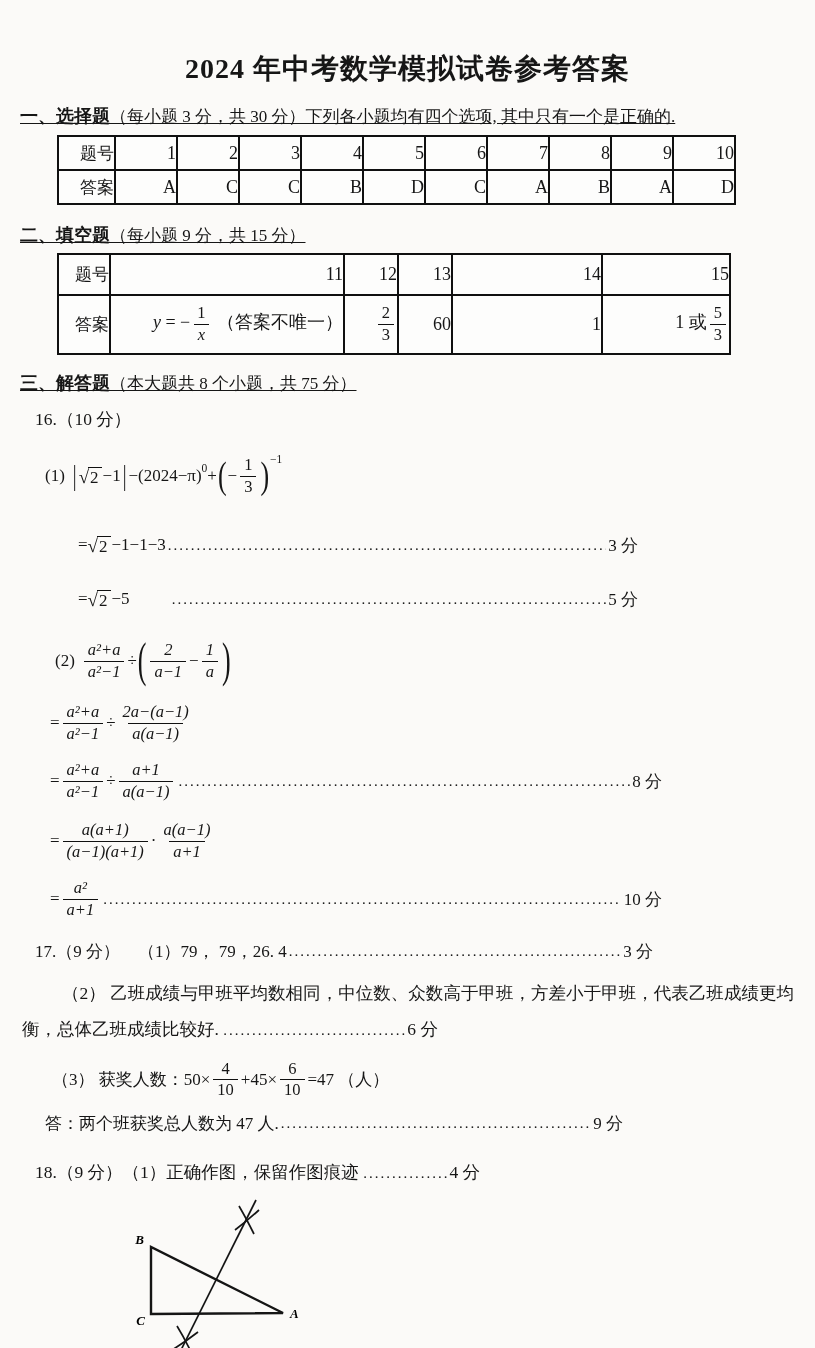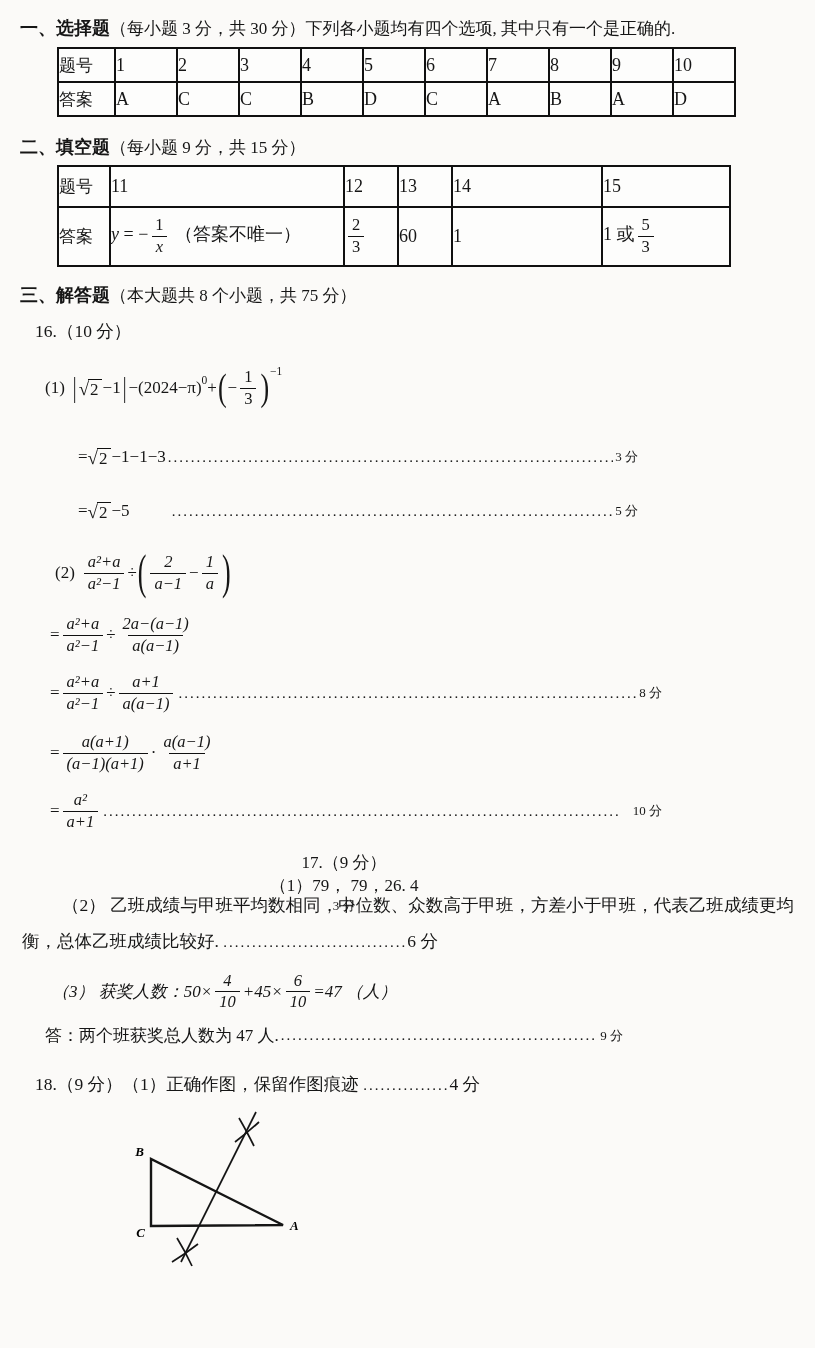--- a/index.html
+++ b/index.html
@@ -10,29 +10,29 @@
     color:#161616;
   }
   .page{
     position:relative;width:815px;height:1348px;overflow:hidden;
     background:#fbfaf8;
   }
   h1.title{
     margin:0;padding-top:50px;text-align:center;
     font-size:28px;font-weight:700;letter-spacing:1px;
   }
-  .sec-head{margin:16px 0 0 20px;font-size:17.5px;}
+  .sec-head{margin:16px 0 0 20px;font-size:17.5px;text-decoration:underline;}
   .sec-strong{font-family:"Liberation Sans","DejaVu Sans",sans-serif;font-weight:700;font-size:18px;}
   .sec-desc{font-size:17px;}
   table.ans{
     border-collapse:collapse;margin:7px 0 0 57px;
     table-layout:fixed;background:#fdfdfc;
   }
   table.ans td{
-    border:2px solid #101010;text-align:left;vertical-align:middle;
+    border:2px solid #101010;text-align:right;vertical-align:middle;
     font-size:18px;padding:0;
   }
   table.t1 td{height:32px;}
   table.t1 td.lab{width:55px;font-size:17px;}
   table.t1 td.c{width:60px;}
   table.t2 tr.r1 td{height:39px;}
   table.t2 tr.r2 td{height:57px;}
   table.t2 td.lab{width:50px;font-size:17px;}
   .w11{width:232px;margin-left:44px;} .w12{width:52px;border-radius:14px;} .w13{width:52px;} .w14{width:148px;} .w15{width:126px;}
   .it{font-style:italic;}
@@ -46,51 +46,52 @@
   .sqrt .rad{border-top:1.7px solid #101010;margin-left:-1px;padding:1px 3px 0 2px;line-height:1;}
   .abs{display:inline-block;transform:scaleY(1.5);font-size:19px;padding:0 2px;font-weight:400;}
   .bigp{display:inline-block;transform:scaleY(1.45);font-size:26px;font-weight:400;line-height:1;padding:0 1px;}
   .bigp2{display:inline-block;transform:scaleY(1.85);font-size:26px;font-weight:400;line-height:1;padding:0 1px;}
   sup.exp{font-size:11.5px;position:relative;top:-8px;}
   sup.exp.hi{top:-17px;}
   
   .fl{display:flex;align-items:center;font-size:17px;}
   .fl > span{white-space:nowrap;}
   .dots{flex:1 1 auto;overflow:hidden;white-space:nowrap;letter-spacing:2px;font-size:15px;align-self:center;margin:0 2px;}
-  .score{white-space:nowrap;font-size:13px;}
+  .score{white-space:nowrap;font-size:17px;}
   .mlabel{margin-right:6px;}
   .gap28{display:inline-block;width:28px;}
   .q16-label{margin:12px 0 0 35px;font-size:17.5px;}
   .l-p1{margin:14px 0 0 45px;height:62px;}
   .l-s1{margin:26px 0 0 78px;width:560px;height:24px;}
   .l-s2{margin:30px 0 0 78px;width:560px;height:24px;}
   .l-s2 .dots{margin-left:42px;}
   .l-p2{margin:22px 0 0 55px;height:56px;}
   .l-s3{margin:8px 0 0 50px;height:52px;}
   .l-s4{margin:6px 0 0 50px;width:612px;height:52px;}
   .l-s5{margin:6px 0 0 50px;height:56px;}
   .l-s6{margin:6px 0 0 50px;width:612px;height:48px;}
-  .l-17a{margin:16px 0 0 35px;width:618px;height:24px;flex-direction:column;}
+  .l-17a{margin:16px 0 0 35px;width:618px;height:24px;}
   .para{
     margin:12px 0 0 22px;width:772px;font-size:17.5px;line-height:2.08;
     text-align:justify;text-indent:40px;
   }
   .para .dots-inline{letter-spacing:2px;font-size:15px;}
-  .l-p3{margin:8px 0 0 52px;height:48px;font-style:italic;}
+  .l-p3{margin:8px 0 0 52px;height:48px;}
   .l-ans{margin:8px 0 5px 45px;width:578px;height:24px;font-family:Liberation Serif, serif;}
   .l-18{margin:24px 0 0 35px;font-size:17.5px;}
   .l-18 .dots-inline{letter-spacing:2px;font-size:15px;}
   .figure-wrap{margin:8px 0 0 58px;}
   .fig-label{font-style:italic;font-weight:700;font-size:13px;}
 </style>
 </head>
 <body>
 
 <div class="page">
 
+  <h1 class="title">2024 年中考数学模拟试卷参考答案</h1>
 
   <div class="sec-head">
     <span class="sec-strong">一、</span><span class="sec-strong">选择题</span><span class="sec-desc">（每小题 3 分，共 30 分）下列各小题均有四个选项, 其中只有一个是正确的.</span>
   </div>
 
   <table class="ans t1">
     <tbody>
         <tr>
       <td class="lab">题号</td>
       <td class="c">1</td>

